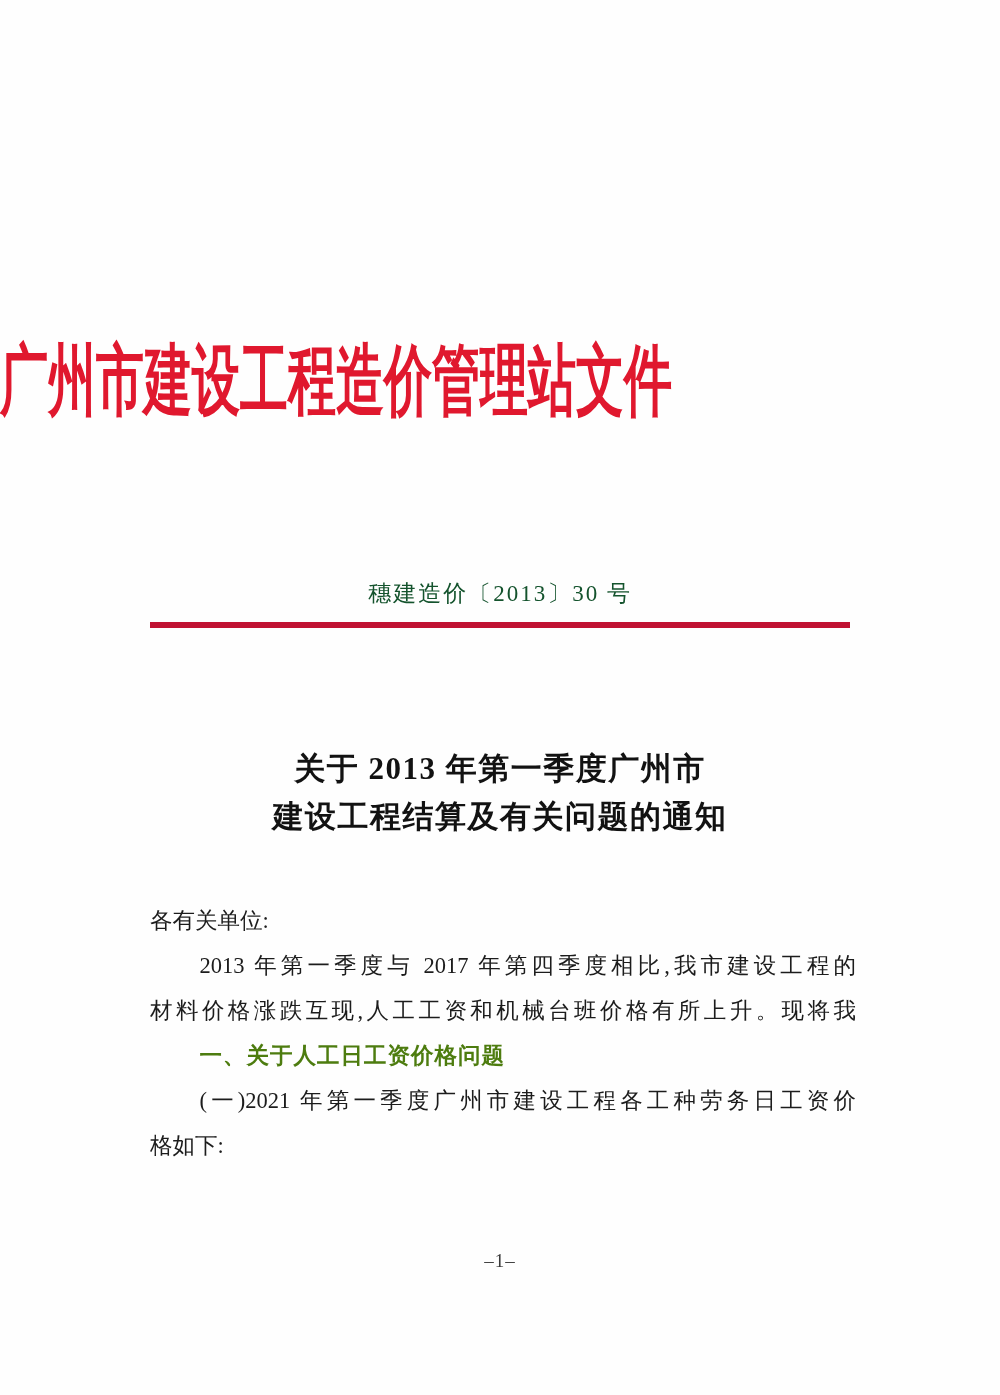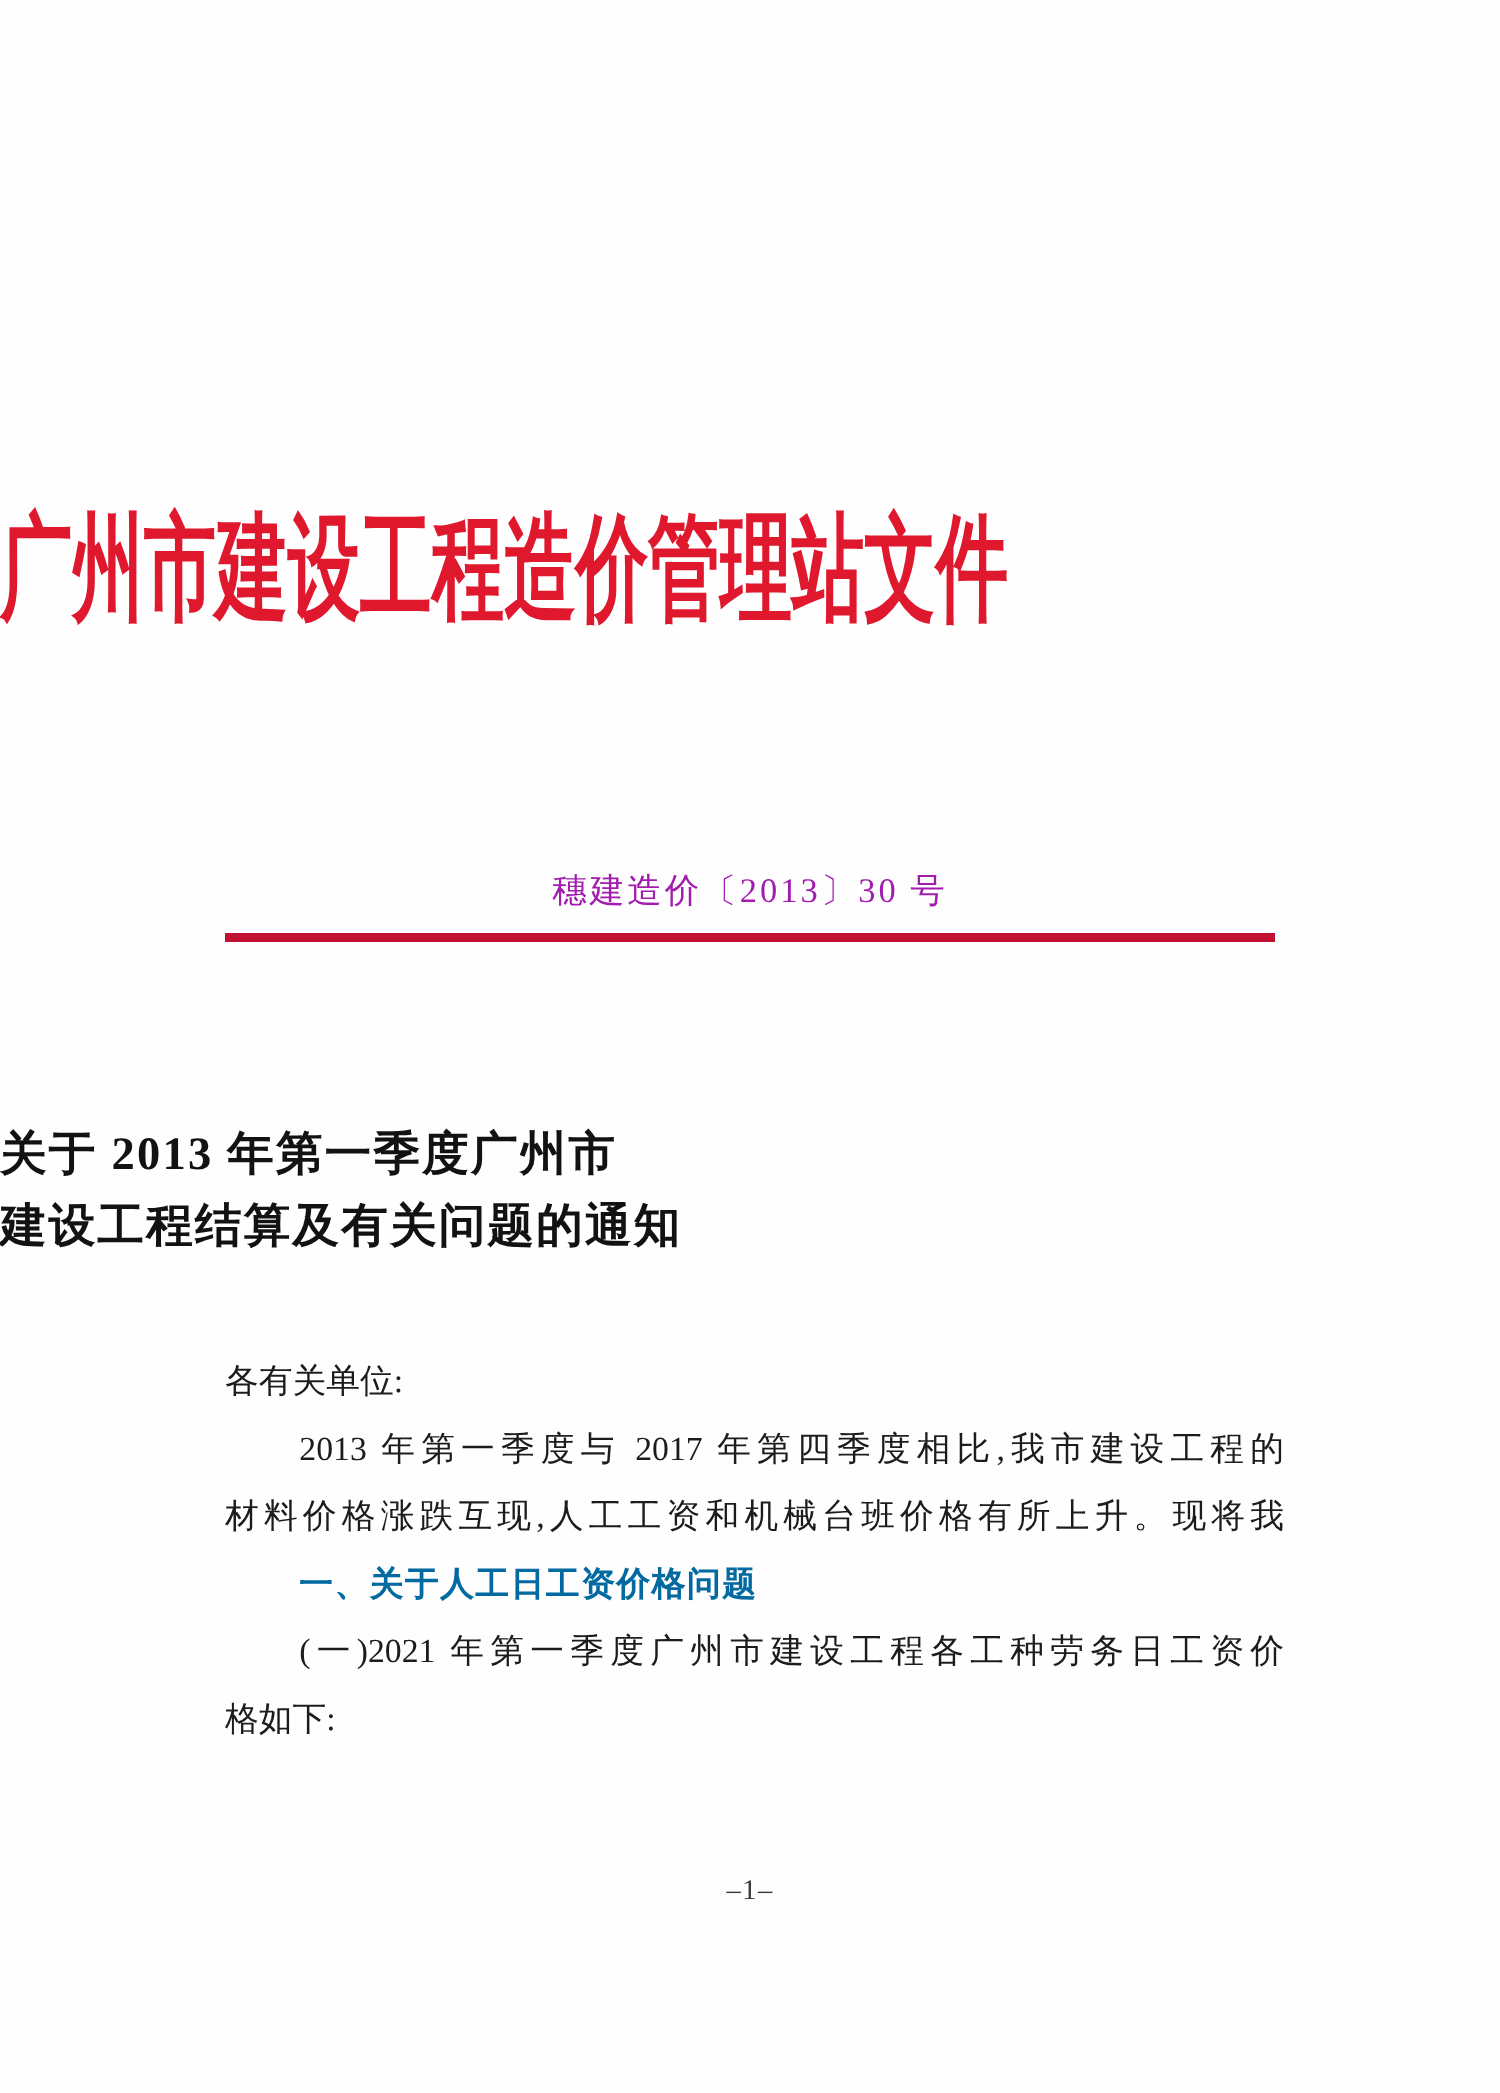--- a/index.html
+++ b/index.html
@@ -39,41 +39,41 @@
 
   
   .doc-number {
     position: absolute;
     top: 578px;
     left: 0;
     width: 1000px;
     text-align: center;
     font-size: 23px;
     letter-spacing: 2px;
-    color: #a21caf;
+    color: #14532d;
     font-family: "Liberation Serif", serif;
   }
 
   
   .red-rule {
     position: absolute;
     top: 622px;
     left: 150px;
     width: 700px;
     height: 6px;
     background: #c01232;
   }
 
   
   .notice-title {
     position: absolute;
     top: 745px;
     left: 0;
     width: 1000px;
-    text-align: left;
+    text-align: center;
     font-family: "Liberation Serif", serif;
     font-weight: bold;
     font-size: 31px;
     line-height: 48px;
     letter-spacing: 1.5px;
     color: #121212;
   }
 
   
   .body-block {
@@ -95,21 +95,21 @@
     text-align-last: justify;
     text-justify: inter-character;
   }
   .indent {
     text-indent: 2.2em;
   }
   .heading-line {
     font-family: "Liberation Sans", sans-serif;
     font-weight: bold;
     letter-spacing: 1px;
-    color: #0369a1;
+    color: #4d7c0f;
   }
 
   
   .footer {
     position: absolute;
     top: 1250px;
     left: 0;
     width: 1000px;
     text-align: center;
     font-size: 19px;

